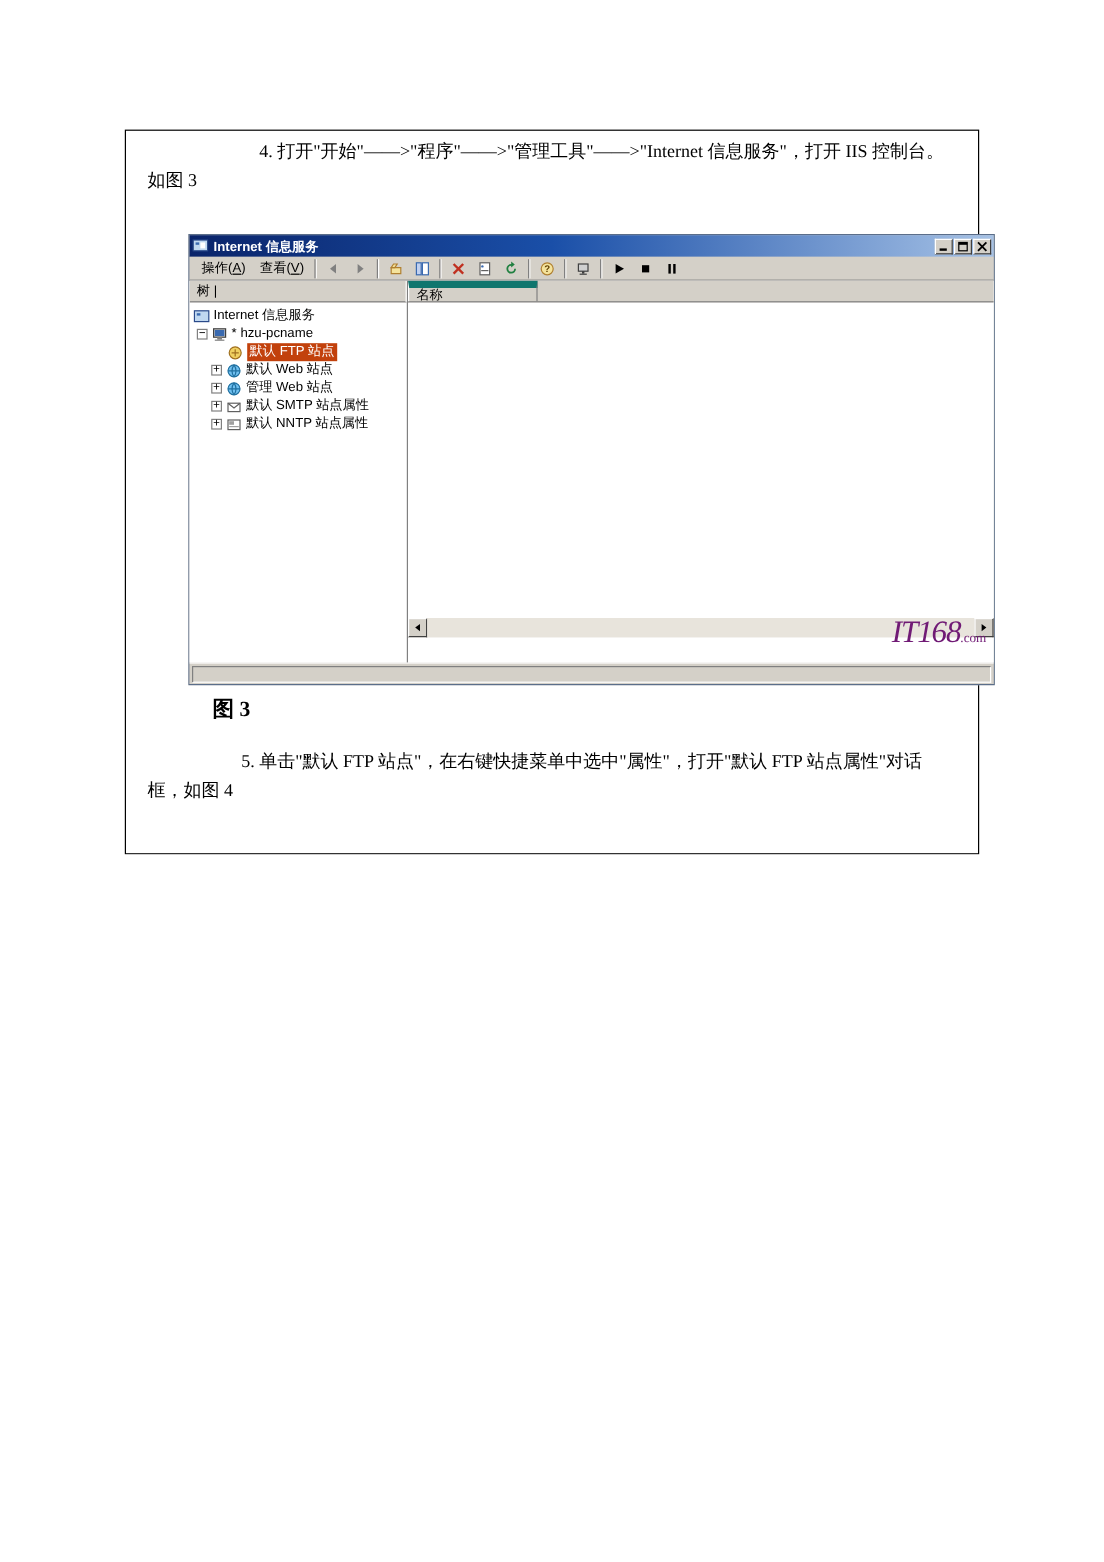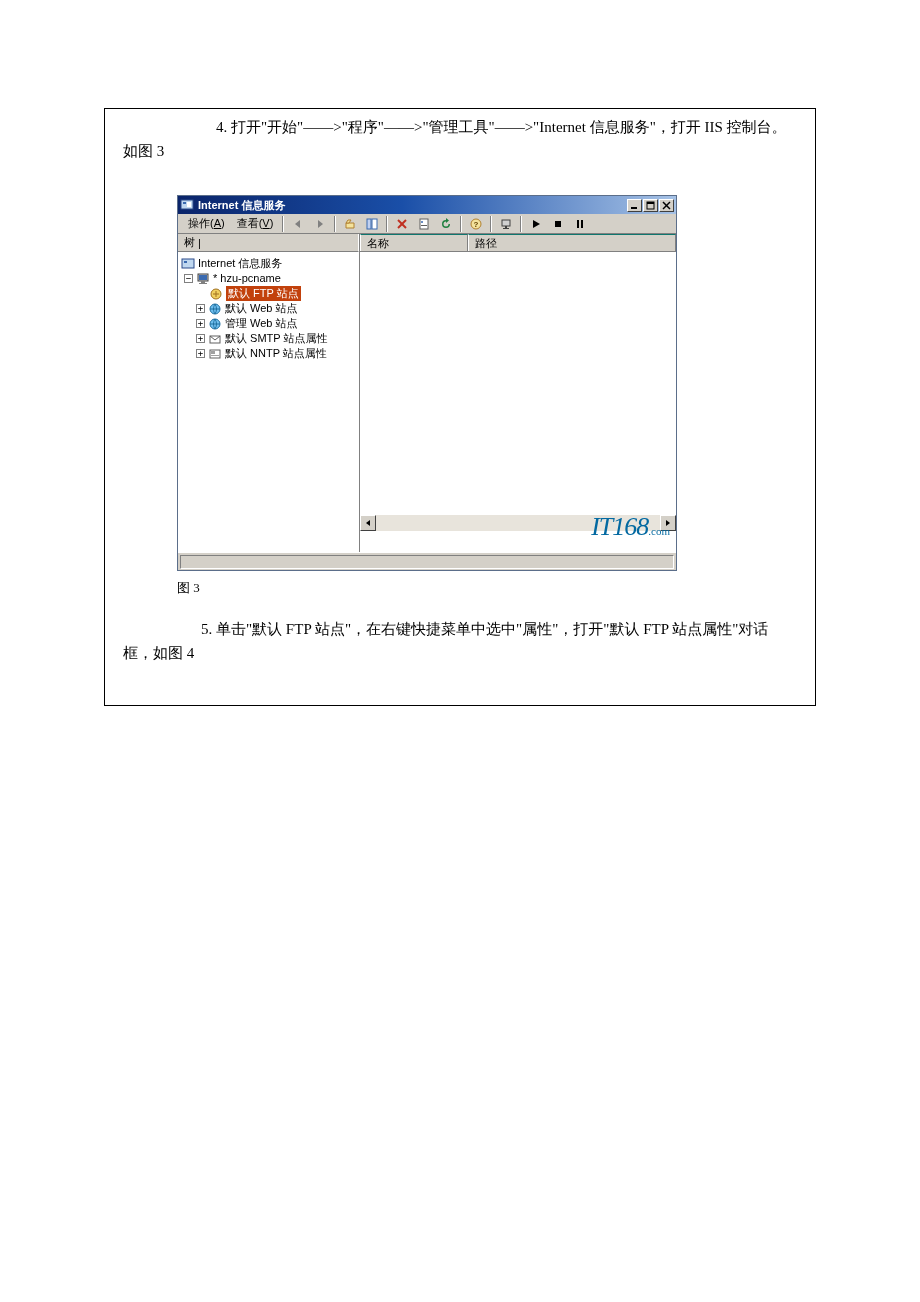--- a/index.html
+++ b/index.html
@@ -18,42 +18,43 @@
     position: relative;
   }
   .para {
     line-height: 1.6;
     padding: 0 18px;
   }
   .para .indent-first { display: inline-block; width: 6.2em; }
   .para .indent-first2 { display: inline-block; width: 5.2em; }
   .fig-label {
     padding: 8px 0 6px 72px;
-    font-size: 13px;
+    font-size: 18px;
     display: inline-block;
+    font-weight: bold;
   }
   .watermark {
     position: absolute;
     left: 50%;
     top: 630px;
     transform: translateX(-50%);
     font-family: Arial, sans-serif;
     font-size: 44px;
     letter-spacing: 1px;
     color: #d8d8d8;
     font-weight: 600;
     pointer-events: none;
     user-select: none;
     z-index: 5;
   }
 
   
   .shot-wrap {
-    margin: 32px 0 0 72px;
-    width: 500px;
+    margin: 32px 0 0 52px;
+    width: 672px;
     position: relative;
   }
   .win {
     border: 1px solid #5b6e8a;
     background: #d4d0c8;
     font-family: "SimSun","宋体",Tahoma,sans-serif;
     font-size: 11px;
     position: relative;
   }
   .titlebar {
@@ -128,21 +129,21 @@
   .nodeicon svg{display:block}
   .sel{background:#c2410c;color:#fff;padding:0 2px}
 
   .list-pane{flex:1;position:relative;background:#fff}
   .list-head{
     display:flex;height:18px;background:#d4d0c8;
     border-bottom:1px solid #808080;font-size:11px;
   }
   .col{
     padding:2px 6px;border-right:1px solid #808080;
-    border-left:1px solid #fff;border-top:1px solid #0f766e;
+    border-left:1px solid #fff;border-top:6px solid #0f766e;
     display:flex;align-items:center;
   }
   .col1{width:108px}
   .col2{flex:1}
   .list-body{height:279px;position:relative}
   .hscroll{
     position:absolute;left:0;bottom:0;right:0;height:16px;
     background:#d4d0c8;display:flex;align-items:center;
   }
   .sbtn{
@@ -159,21 +160,21 @@
   }
   .statusbar .cell{
     flex:1;height:14px;margin:2px;
     border:1px solid #808080;border-right-color:#fff;border-bottom-color:#fff;
   }
 
   .corner-logo{
     position:absolute;right:6px;bottom:28px;
     font-family:"Times New Roman",serif;
     font-style:italic;font-size:26px;
-    color:#0369a1;
+    color:#701a75;
     letter-spacing:-1px;
     pointer-events:none;
     z-index:3;
   }
   .corner-logo .dotcom{font-size:11px;font-style:normal;letter-spacing:0}
 </style>
 </head>
 <body>
 
 <div class="page">
@@ -386,23 +387,20 @@
             </div>
 
           </div>
         </div>
 
         <div class="list-pane">
           <div class="list-head">
             <div class="col col1">
                 <span>名称</span>
               </div>
-            <div class="col col2">
-                <span>路径</span>
-              </div>
           </div>
           <div class="list-body">
             <div class="hscroll">
               <div class="sbtn">
                   <svg width="8" height="8">
                     <path d="M6 1L2 4l4 3z" fill="#000"></path>
                   </svg>
                 </div>
               <div class="strack"></div>
               <div class="sbtn">

